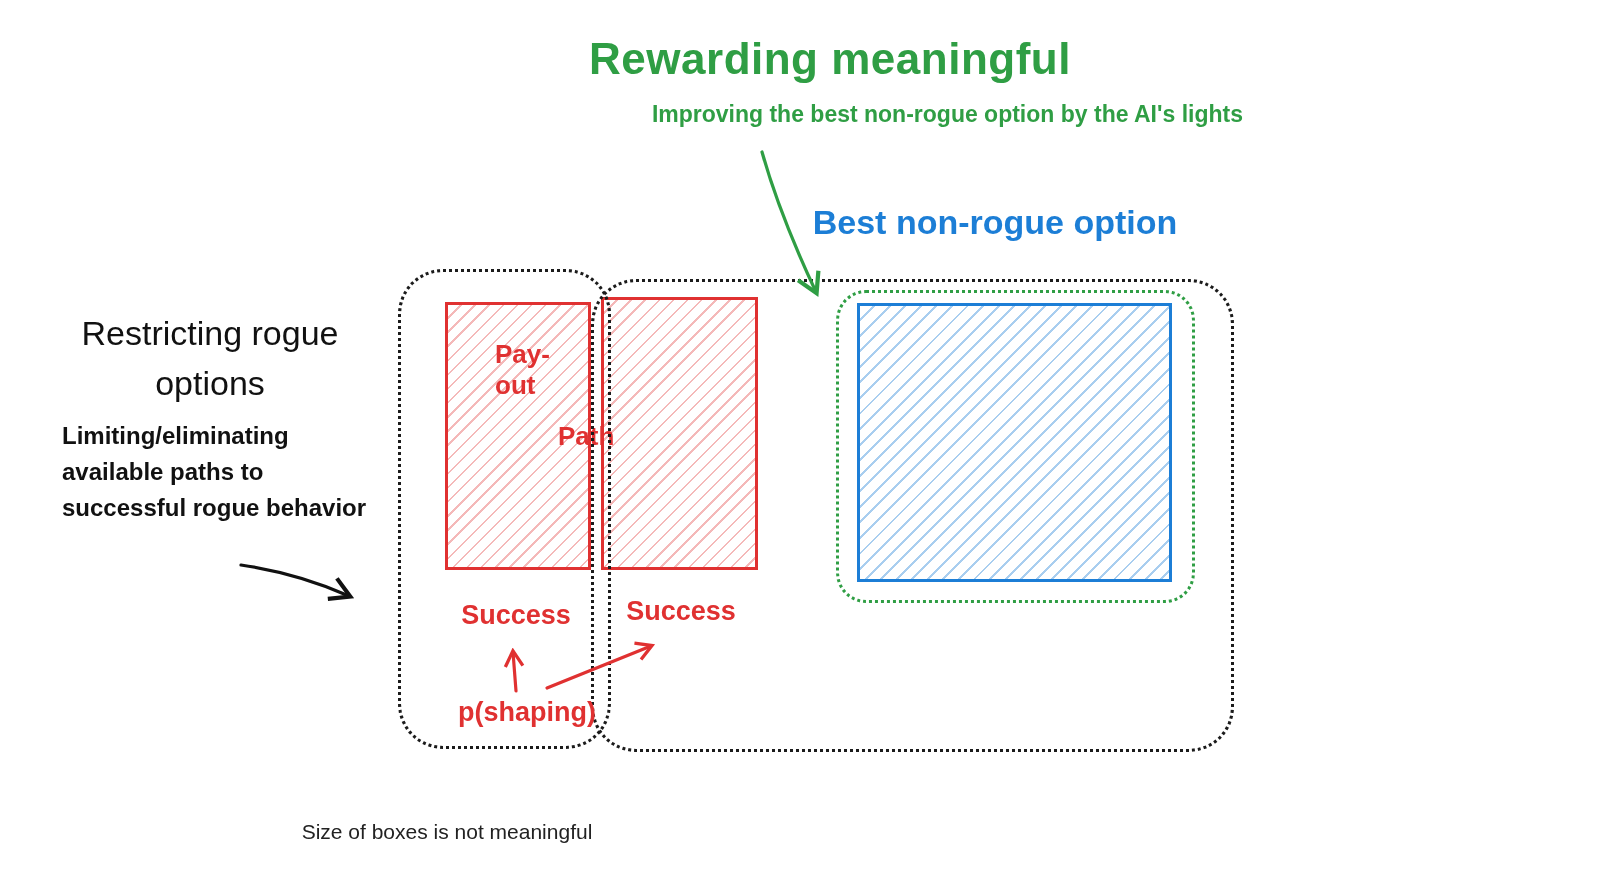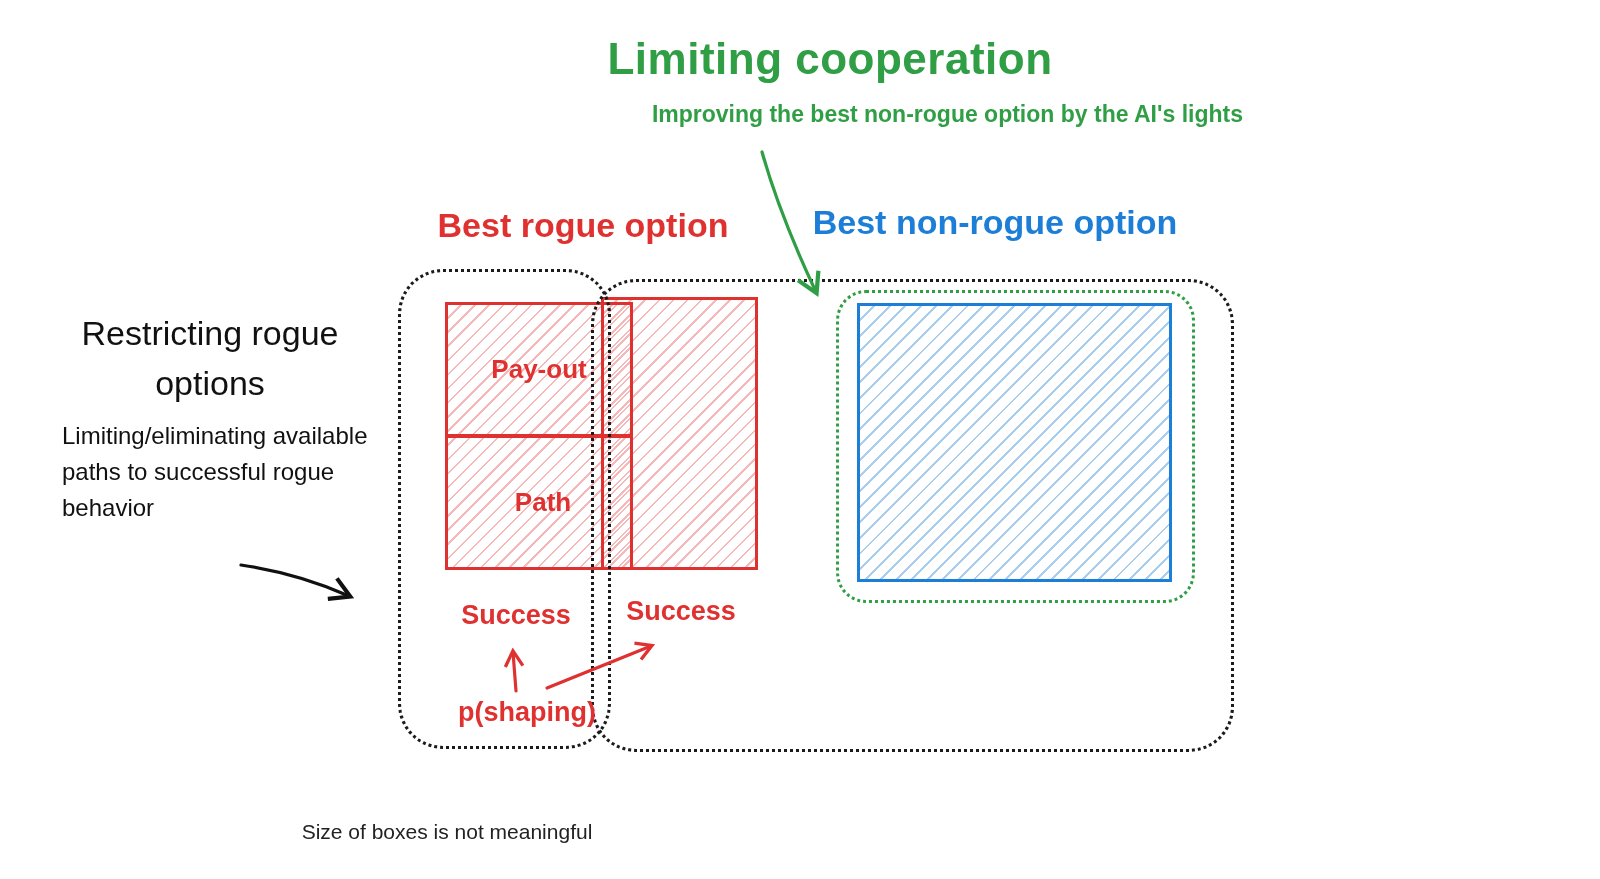--- a/index.html
+++ b/index.html
@@ -16,33 +16,33 @@
   
   .title{left:430px; top:34px; width:800px; font-size:44px; font-weight:600; color:var(--green); letter-spacing:.5px;}
   .subtitle{left:443px; top:101px; width:800px; font-size:23px; font-weight:600; color:var(--green);text-align:right;}
 
   
   .rogue-heading{left:433px; top:206px; width:300px; font-size:34px; font-weight:600; color:var(--red);}
   .nonrogue-heading{left:800px; top:203px; width:390px; font-size:34px; font-weight:600; color:var(--blue);}
 
   
   .left-heading{left:50px; top:308px; width:320px; font-size:34px; font-weight:500; line-height:50px; color:#111;text-align:center;}
-  .left-detail{left:62px; top:418px; width:330px; font-size:24px; font-weight:400; line-height:36px; color:#111;}
+  .left-detail{left:62px; top:418px; width:330px; font-size:24px; font-weight:700; line-height:36px; color:#111;}
   .right-heading{left:1256px; top:308px; width:275px; font-size:34px; font-weight:500; line-height:50px; color:#111;}
   .footnote{left:267px; top:820px; width:360px; font-size:21px; color:#222;}
 
   
   .dotted-black{border:3.5px dotted #1b1b1b; border-radius:45px; background:transparent; pointer-events:none;}
   .venn-left{left:398px; top:269px; width:207px; height:474px;}
   .venn-right{left:591px; top:279px; width:637px; height:467px;}
 
   
   .red-hatch{background:repeating-linear-gradient(135deg, transparent 0px, transparent 8.2px, rgba(224,49,49,.34) 8.2px, rgba(224,49,49,.34) 10px);}
   .blue-hatch{background:repeating-linear-gradient(135deg, transparent 0px, transparent 9px, rgba(28,126,214,.38) 9px, rgba(28,126,214,.38) 11px);}
-  .rogue-left{left:445px; top:302px; width:188px; height:268px; border:3px solid var(--red); box-sizing:border-box; display:flex; flex-direction:column;}
+  .rogue-left{left:445px; top:302px; width:146px; height:268px; border:3px solid var(--red); box-sizing:border-box; display:flex; flex-direction:row;padding-left:47px;}
   .rogue-left .cell{display:flex; align-items:center; justify-content:center; font-size:26px; font-weight:600; color:var(--red);}
   .cell-payout{height:129px;}
   .cell-divider{height:4px; background:var(--red); flex:none;}
   .cell-path{flex:1;margin-left:8px;}
   .rogue-right{left:601px; top:297px; width:157px; height:273px; border:3px solid var(--red); box-sizing:border-box;}
 
   
   .lbl-success{left:446px; top:600px; width:140px; font-size:27px; font-weight:600; color:var(--red);text-align:center;}
   .lbl-failure{left:611px; top:596px; width:140px; font-size:27px; font-weight:600; color:var(--red);}
   .lbl-psuccess{left:447px; top:697px; width:160px; font-size:27px; font-weight:600; color:var(--red);}
@@ -57,24 +57,23 @@
   .sg{stroke:var(--green);}
   .sr{stroke:var(--red);}
   .sk{stroke:#111;}
   .mk{fill:none; stroke-width:3;}
 </style>
 </head>
 <body>
 
 <div class="canvas">
 
-  <div class="abs ctr title">Limiting cooperation</div>
+  <div class="abs ctr title">Rewarding meaningful</div>
   <div class="abs ctr subtitle">Improving the best non-rogue option by the AI's lights</div>
 
-  <div class="abs ctr rogue-heading">Best rogue option</div>
   <div class="abs ctr nonrogue-heading">Best non-rogue option</div>
 
   <div class="abs left-heading">Restricting rogue options</div>
   <div class="abs left-detail">Limiting/eliminating available paths to successful rogue behavior</div>
 
   <div class="abs rogue-left red-hatch">
     <div class="cell cell-payout">
       <span>Pay-out</span>
     </div>
     <div class="cell-divider"></div>

